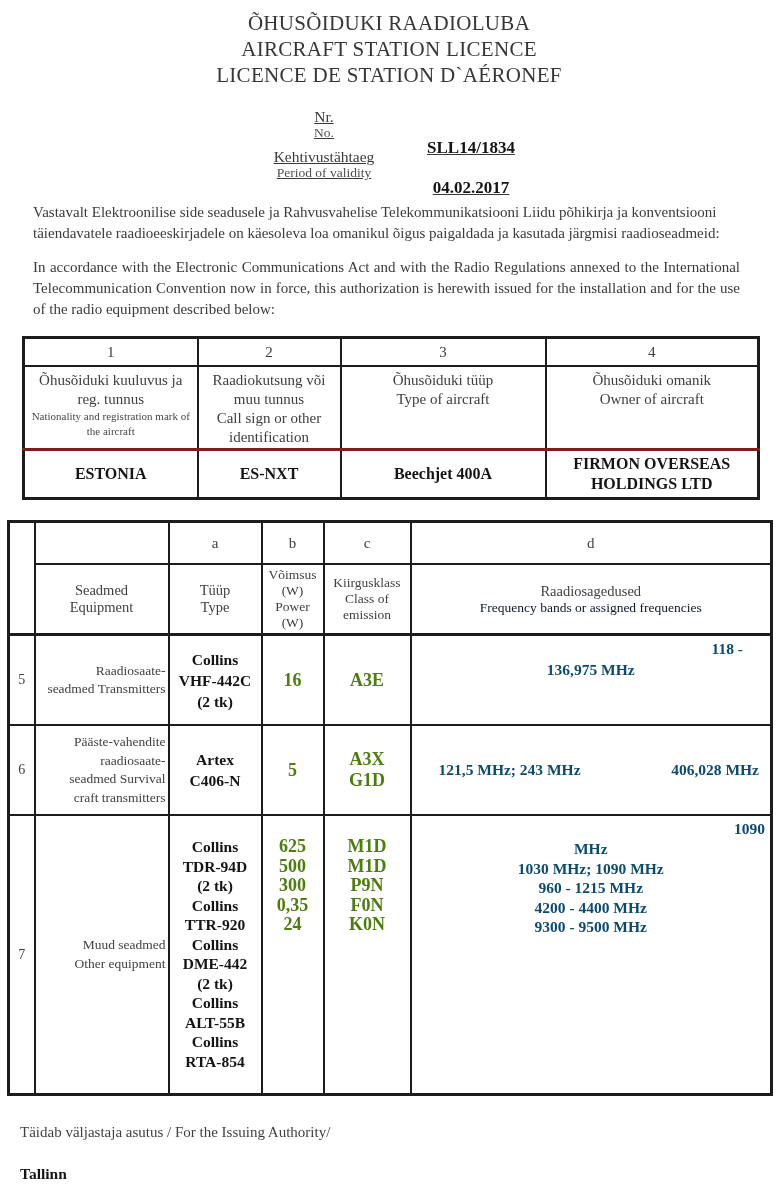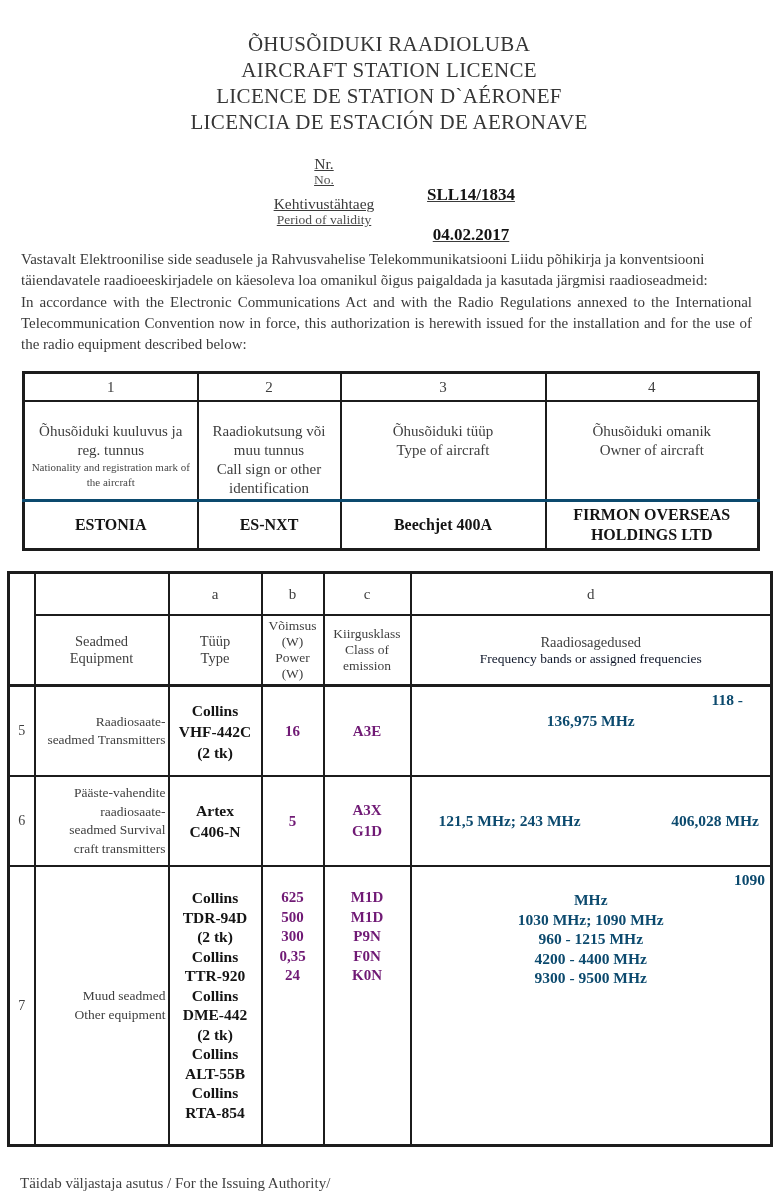--- a/index.html
+++ b/index.html
@@ -3,63 +3,63 @@
 <meta charset="utf-8">
 <style>
   html,body{margin:0;padding:0;}
   body{
     width:778px;height:1200px;background:#ffffff;overflow:hidden;
     font-family:"Liberation Serif","DejaVu Serif",serif;color:#3b3b3b;
   }
   .prelines{white-space:pre-line;}
 
   
-  .title{margin-top:31px;text-align:center;}
+  .title{margin-top:10px;text-align:center;}
   .title div{font-size:21px;line-height:26px;color:#363636;letter-spacing:0.3px;}
 
   
   .meta{margin:20px 0 0 239px;}
   .meta-row{display:flex;align-items:center;height:32px;margin-bottom:8px;text-decoration:underline;}
   .meta-labels{width:170px;text-align:center;}
   .ml-et{font-size:15.5px;color:#3a3a3a;line-height:17px;}
   .ml-en{font-size:13.5px;color:#4f4f4f;line-height:15px;}
   .meta-value{width:124px;text-align:center;font-weight:bold;font-size:17px;color:#141414;margin-top:48px;}
 
   
   .intro{margin:22px 21px 0 21px;width:731px;}
-  .intro p{margin:0;font-size:15px;line-height:21.3px;color:#3a3a3a;}
+  .intro p{margin:12px;font-size:15px;line-height:21.3px;color:#3a3a3a;}
   .intro .just{text-align:justify;}
 
   
   table{border-collapse:collapse;table-layout:fixed;}
   td{overflow:hidden;}
 
   
   .t1{margin:16px 0 0 22px;width:735px;border:3px solid #1c1c1c;}
   .t1 td{border:2px solid #1c1c1c;text-align:center;}
   .t1 .t1-num td{height:24px;font-size:15px;color:#3d3d3d;}
-  .t1 .t1-lab td{height:74px;vertical-align:top;padding-top:20px;border-bottom:3px solid #0c4a6e;}
+  .t1 .t1-lab td{height:74px;vertical-align:top;padding-top:4px;border-bottom:3px solid #7f1d1d;}
   .lab-et{font-size:15px;line-height:19px;color:#3d3d3d;}
   .lab-en{font-size:15px;line-height:19px;color:#3d3d3d;}
   .lab-en-sm{font-size:11px;line-height:15px;color:#474747;padding:0 2px;}
   .t1 .t1-val td{height:44px;font-weight:bold;font-size:16px;color:#141414;line-height:20px;vertical-align:middle;}
 
   
   .t2{margin:20px 0 0 7px;width:763px;border:3px solid #1c1c1c;}
   .t2 td{border:2px solid #1c1c1c;text-align:center;vertical-align:middle;}
   .t2 .h1 td{height:38px;font-size:15px;color:#3f3f3f;border-bottom:1.5px solid #1c1c1c;}
   .t2 .h2 td{height:66px;border-bottom:3px solid #1c1c1c;}
   .t2 .h1 .no-h{border-bottom:3px solid #1c1c1c;}
   .hd-et{font-size:14.5px;line-height:17px;color:#3f3f3f;}
   .hd-en{font-size:13.5px;line-height:16px;color:#0f172a;}
   .hd-sm{font-size:13.5px;line-height:16px;color:#3f3f3f;}
   .t2 .no{font-size:14px;color:#3f3f3f;}
   .t2 .equip{font-size:13.5px;line-height:18.5px;color:#3f3f3f;padding:0 2px;text-align:right;}
   .t2 .type{font-weight:bold;font-size:15.5px;line-height:21px;color:#141414;}
-  .t2 .pow,.t2 .emi{font-weight:bold;font-size:15px;line-height:21px;color:#701a75;}
+  .t2 .pow,.t2 .emi{font-weight:bold;font-size:18px;line-height:21px;color:#4d7c0f;}
   .t2 .freq{font-weight:bold;font-size:15.5px;color:#0c4a6e;vertical-align:top;padding-top:3px;}
   .t2 .r6 .freq{vertical-align:middle;padding-top:0;}
   .ftr{text-align:right;line-height:20px;}
   .ftr5{padding-right:26px;}
   .ftr7{padding-right:4px;}
   .fc{text-align:center;line-height:21px;}
   .fsb{display:flex;justify-content:space-between;padding:0 10px 0 26px;}
   .t2 .r5 td{height:84px;}
   .t2 .r6 td{height:86px;border-radius:11px;}
   .t2 .r7 td{height:255px;vertical-align:top;}
@@ -71,21 +71,20 @@
   .footer{margin:28px 0 0 20px;font-size:15px;color:#3f3f3f;}
   .tallinn{margin:24px 0 0 20px;font-size:15.5px;font-weight:bold;color:#161616;}
 </style>
 </head>
 <body>
 
 <div class="title">
   <div>ÕHUSÕIDUKI RAADIOLUBA</div>
   <div>AIRCRAFT STATION LICENCE</div>
   <div>LICENCE DE STATION D`AÉRONEF</div>
-  <div>LICENCIA DE ESTACIÓN DE AERONAVE</div>
 </div>
 
 <div class="meta">
   <div class="meta-row">
     <div class="meta-labels">
       <div class="ml-et">Nr.</div>
       <div class="ml-en">No.</div>
     </div>
     <div class="meta-value">SLL14/1834</div>
   </div>

